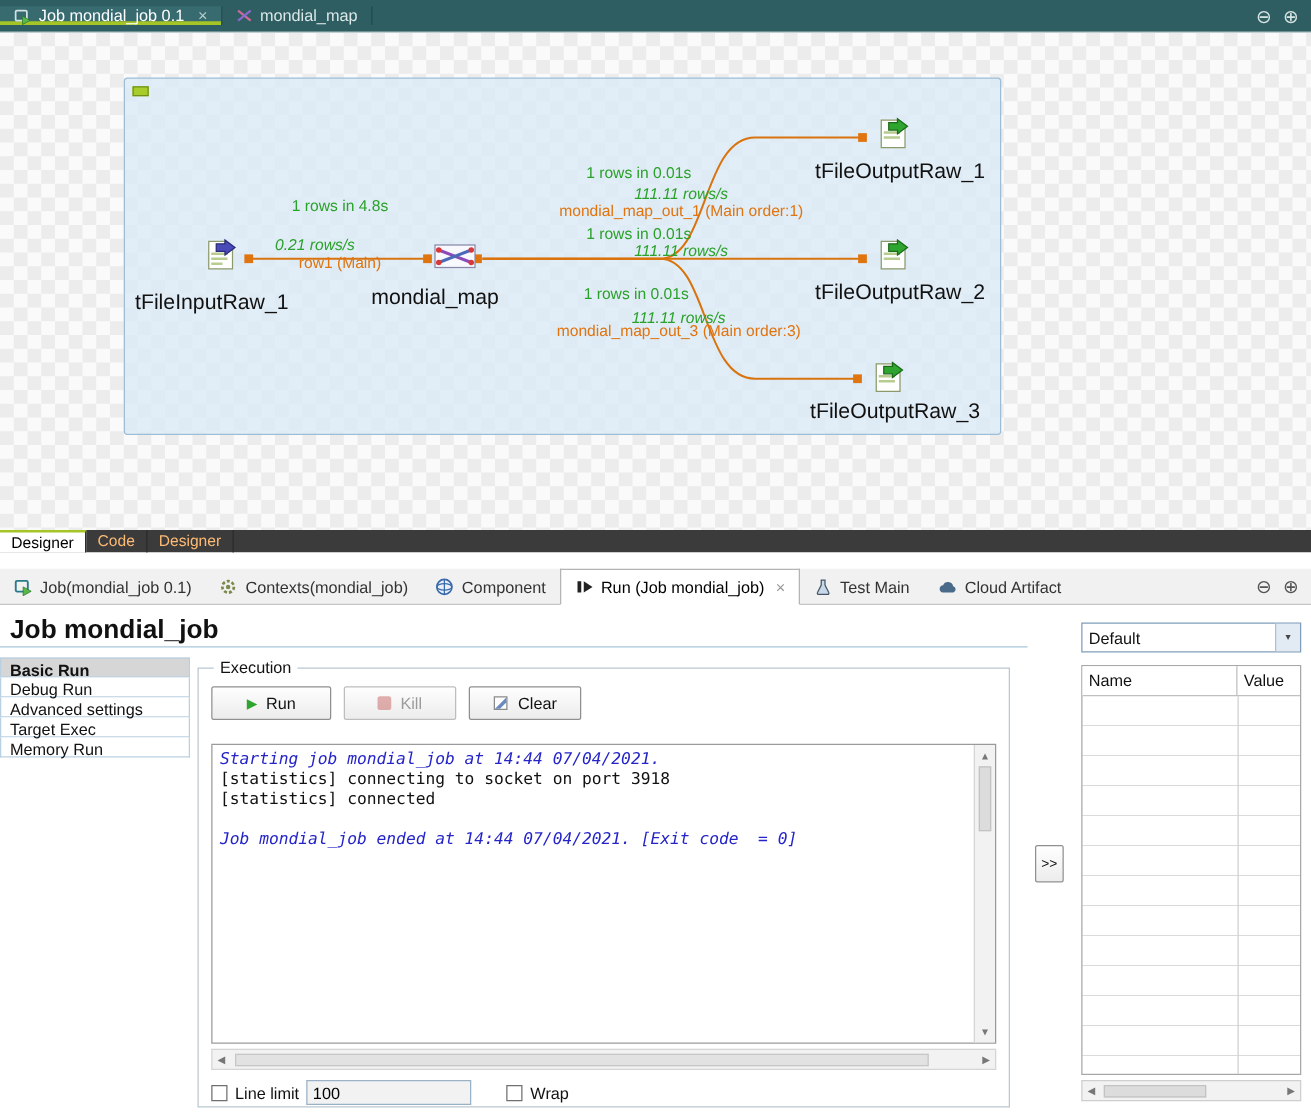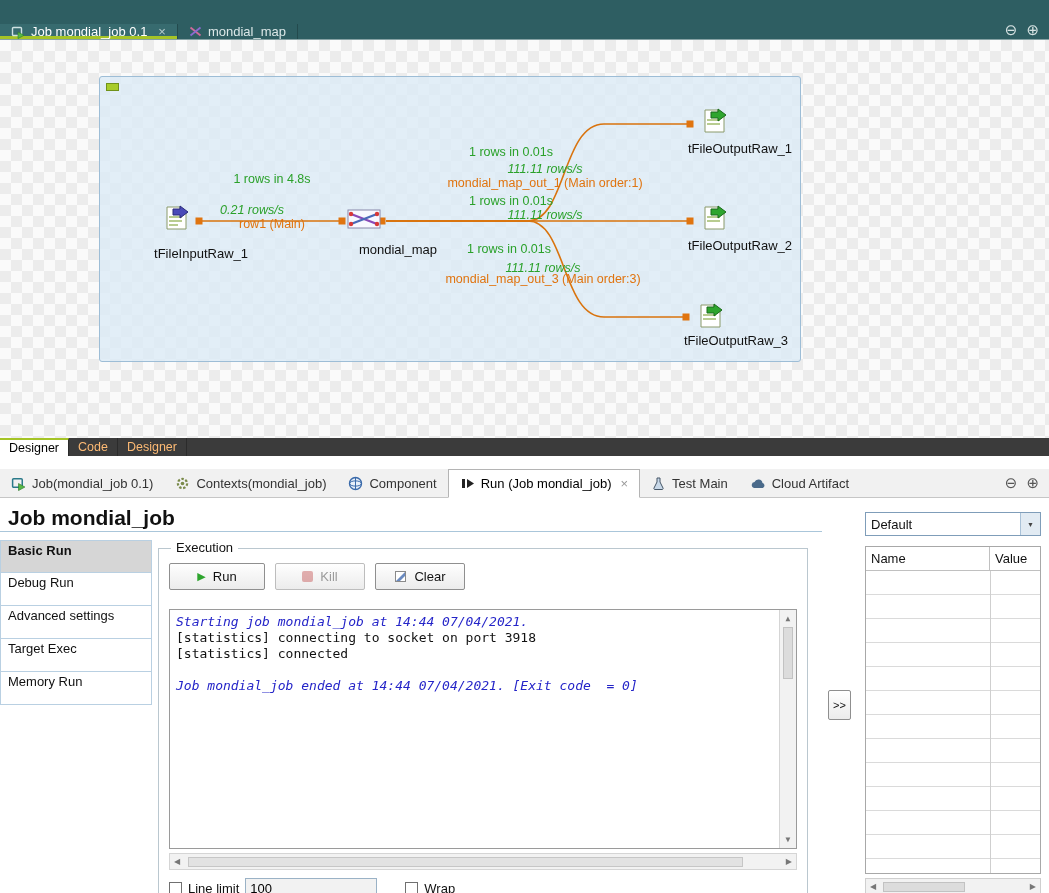--- a/index.html
+++ b/index.html
@@ -1,35 +1,35 @@
 <!DOCTYPE html>
 <html><head>
 <meta charset="utf-8">
 <style>
   *{box-sizing:border-box;margin:0;padding:0}
   html,body{width:1049px;height:893px;overflow:hidden;background:#fff;
     font-family:"Liberation Sans","DejaVu Sans",sans-serif;font-size:13px;color:#111}
   .app{position:relative;width:1049px;height:893px}
 
   
-  .editor-tabbar{height:40px;background:#2e5e62;display:flex;align-items:flex-end;border-bottom:1px solid #86a2a4;position:relative}
+  .editor-tabbar{height:26px;background:#2e5e62;display:flex;align-items:center;border-bottom:1px solid #86a2a4;position:relative}
   .etab{display:flex;align-items:center;gap:6px;padding:0 11px;color:#dcE8e8;font-size:13px;border-right:1px solid #234a4d;cursor:default}
   .etab.active{background:#376b6f;box-shadow:inset 0 -3px 0 #a5c426;color:#fff}
   .etab-close{color:#b7cbcb;margin-left:5px;font-size:13px}
   .win-controls{margin-left:auto;display:flex;align-items:center;gap:9px;padding-right:10px;color:#d7e3e3;font-size:15px}
 
   
   .canvas{position:relative;height:398px;overflow:hidden;
     background:repeating-conic-gradient(#ececec 0% 25%,#fafafa 0% 50%) 0 0/22px 22px}
   .subjob{position:absolute;left:99px;top:36px;width:702px;height:286px;
     background:rgba(219,234,246,.78);border:1px solid #9dbdd6;border-radius:3px}
   .subjob-chip{position:absolute;left:106px;top:43px;width:13px;height:8px;background:#a8cc2a;border:1px solid #70921a}
   .flow{position:absolute;left:0;top:0;width:1049px;height:398px}
   .node{position:absolute}
-  .node-label{position:absolute;width:140px;text-align:right;font-size:13px;color:#111;white-space:nowrap}
+  .node-label{position:absolute;width:140px;text-align:left;font-size:17px;color:#111;white-space:nowrap}
   .flow-label{position:absolute;width:280px;text-align:center;font-size:12.5px;white-space:nowrap}
   .fl-green{color:#2aa12a}
   .fl-green-i{color:#2aa12a;font-style:italic}
   .fl-orange{color:#e0740f}
 
   
   .view-tabbar{height:18px;background:#3b3b3b;display:flex;font-size:12.5px;align-items:stretch}
   .vtab{display:flex;align-items:center;padding:0 9px;color:#fdba74;border-right:1px solid #2b2b2b}
   .vtab.active{background:#fff;color:#000;border-top:2px solid #a5c426}
   .gap{height:13px;background:#fff}
@@ -40,21 +40,21 @@
   .ptab.active{background:#fff;border:1px solid #b4b4b4;border-bottom:1px solid #fff;margin-bottom:-1px;color:#000}
   .ptab-close{color:#999;margin-left:3px}
   .panel-controls{margin-left:auto;display:flex;gap:9px;align-items:center;padding-right:10px;color:#555;font-size:15px}
 
   
   .panel-area{position:relative;height:409px;background:#fff}
   .panel-title{position:absolute;left:8px;top:8px;font-size:21px;font-weight:bold}
   .title-rule{position:absolute;left:0;top:33px;width:822px;height:1px;background:#aac6da}
 
   .run-sidebar{position:absolute;left:0;top:42px;width:152px}
-  .rs-item{height:33px;line-height:20px;padding-left:7px;border:1px solid #b9d0e2;border-top:none;background:#fff}
+  .rs-item{height:16px;line-height:20px;padding-left:7px;border:1px solid #b9d0e2;border-top:none;background:#fff}
   .rs-item:first-child{border-top:1px solid #b9d0e2}
   .rs-item.selected{background:#d6d6d6;font-weight:bold}
 
   .exec-group{position:absolute;left:158px;top:50px;width:650px;height:352px;border:1px solid #bac7cf}
   .exec-legend{position:absolute;left:12px;top:-9px;background:#fff;padding:0 5px;font-size:13px}
   .exec-btn{position:absolute;top:14px;height:27px;display:flex;align-items:center;justify-content:center;gap:7px;
     border:1px solid #8f8f8f;border-radius:2px;background:linear-gradient(#fefefe,#ececec);font-size:13px}
   #btn-run{left:10px;width:96px}
   #btn-kill{left:116px;width:90px;color:#9b9b9b;border-color:#bdbdbd}
   #btn-clear{left:216px;width:90px}

